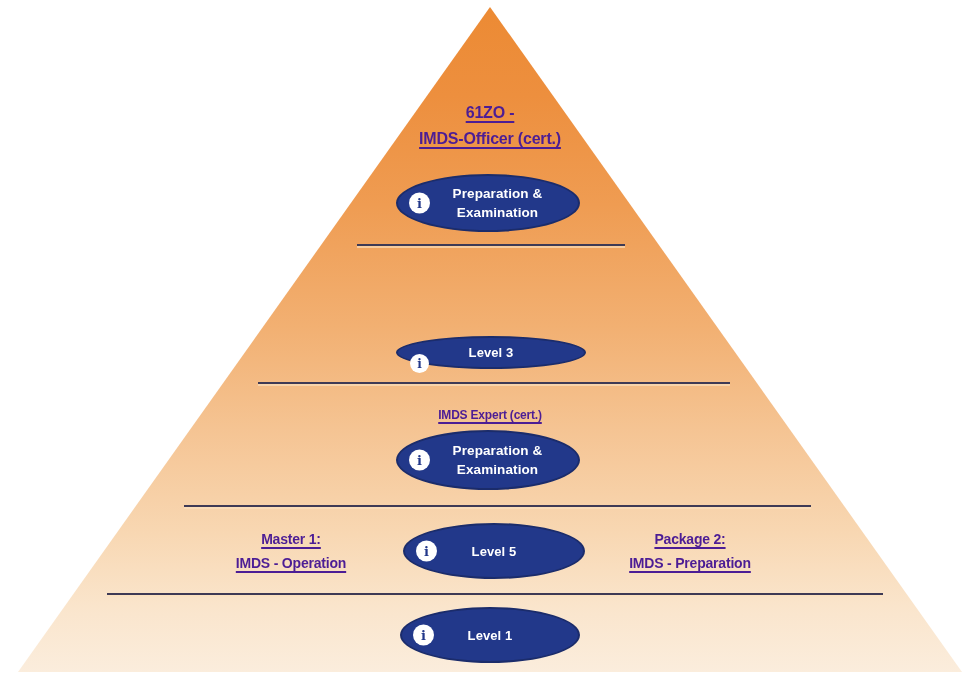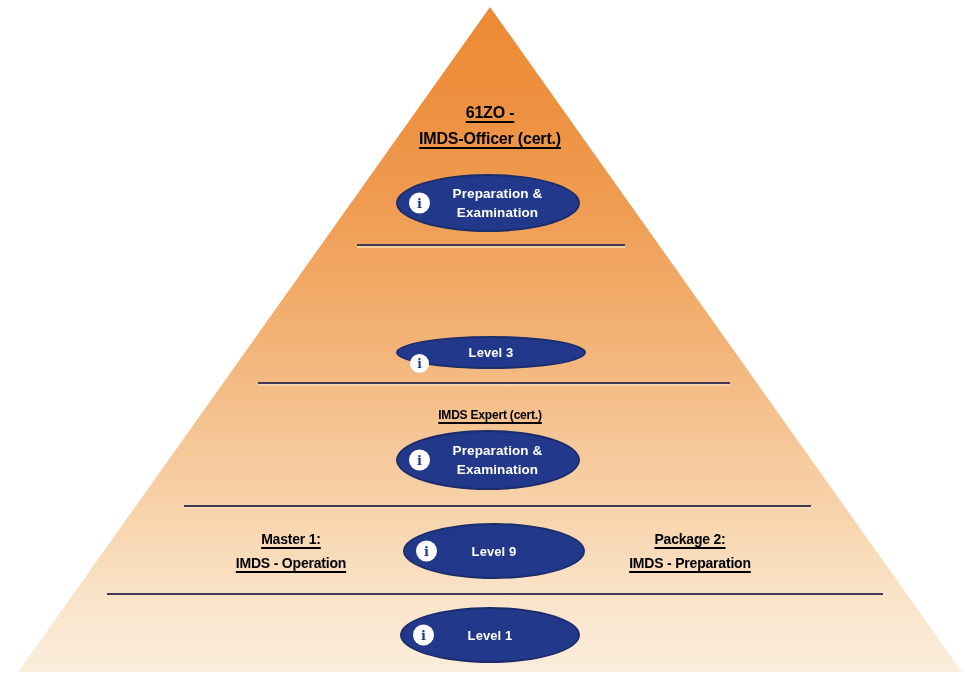--- a/index.html
+++ b/index.html
@@ -10,21 +10,21 @@
 
   .pyramid {
     position: absolute; left: 0; top: 0; width: 980px; height: 682px;
     background: linear-gradient(180deg,
       #EC8A33 0%, #ED8F3E 14%, #EF9C52 30%, #F2B072 48%,
       #F5C493 63%, #F8D7B2 78%, #FAE5CC 89%, #FBEEDF 100%);
     clip-path: polygon(490px 7px, 962px 672px, 18px 672px);
   }
 
   .navy-text {
-    position: absolute; color: #000000; font-weight: 700; text-align: center;
+    position: absolute; color: #4c1d95; font-weight: 700; text-align: center;
     letter-spacing: -0.2px;
   }
   .navy-text .ln {
     display: block;
     text-decoration: underline;
     text-decoration-thickness: 1.5px;
     text-underline-offset: 3px;
   }
 
   .ellipse {
@@ -90,21 +90,21 @@
 
   <div class="hline" style="left: 184px; top: 505px; width: 627px;"></div>
 
   <div class="navy-text" style="left: 181px; top: 527px; width: 220px; font-size: 14px; line-height: 24px;">
     <span class="ln">Master 1:</span>
     <span class="ln">IMDS - Operation</span>
   </div>
 
   <div class="ellipse" style="left: 403px; top: 523px; width: 182px; height: 56px;">
     <span class="info v-center">i</span>
-    <span class="badge-label">Level 9</span>
+    <span class="badge-label">Level 5</span>
   </div>
 
   <div class="navy-text" style="left: 580px; top: 527px; width: 220px; font-size: 14px; line-height: 24px;">
     <span class="ln">Package 2:</span>
     <span class="ln">IMDS - Preparation</span>
   </div>
 
   <div class="hline" style="left: 107px; top: 593px; width: 776px;"></div>
 
 

